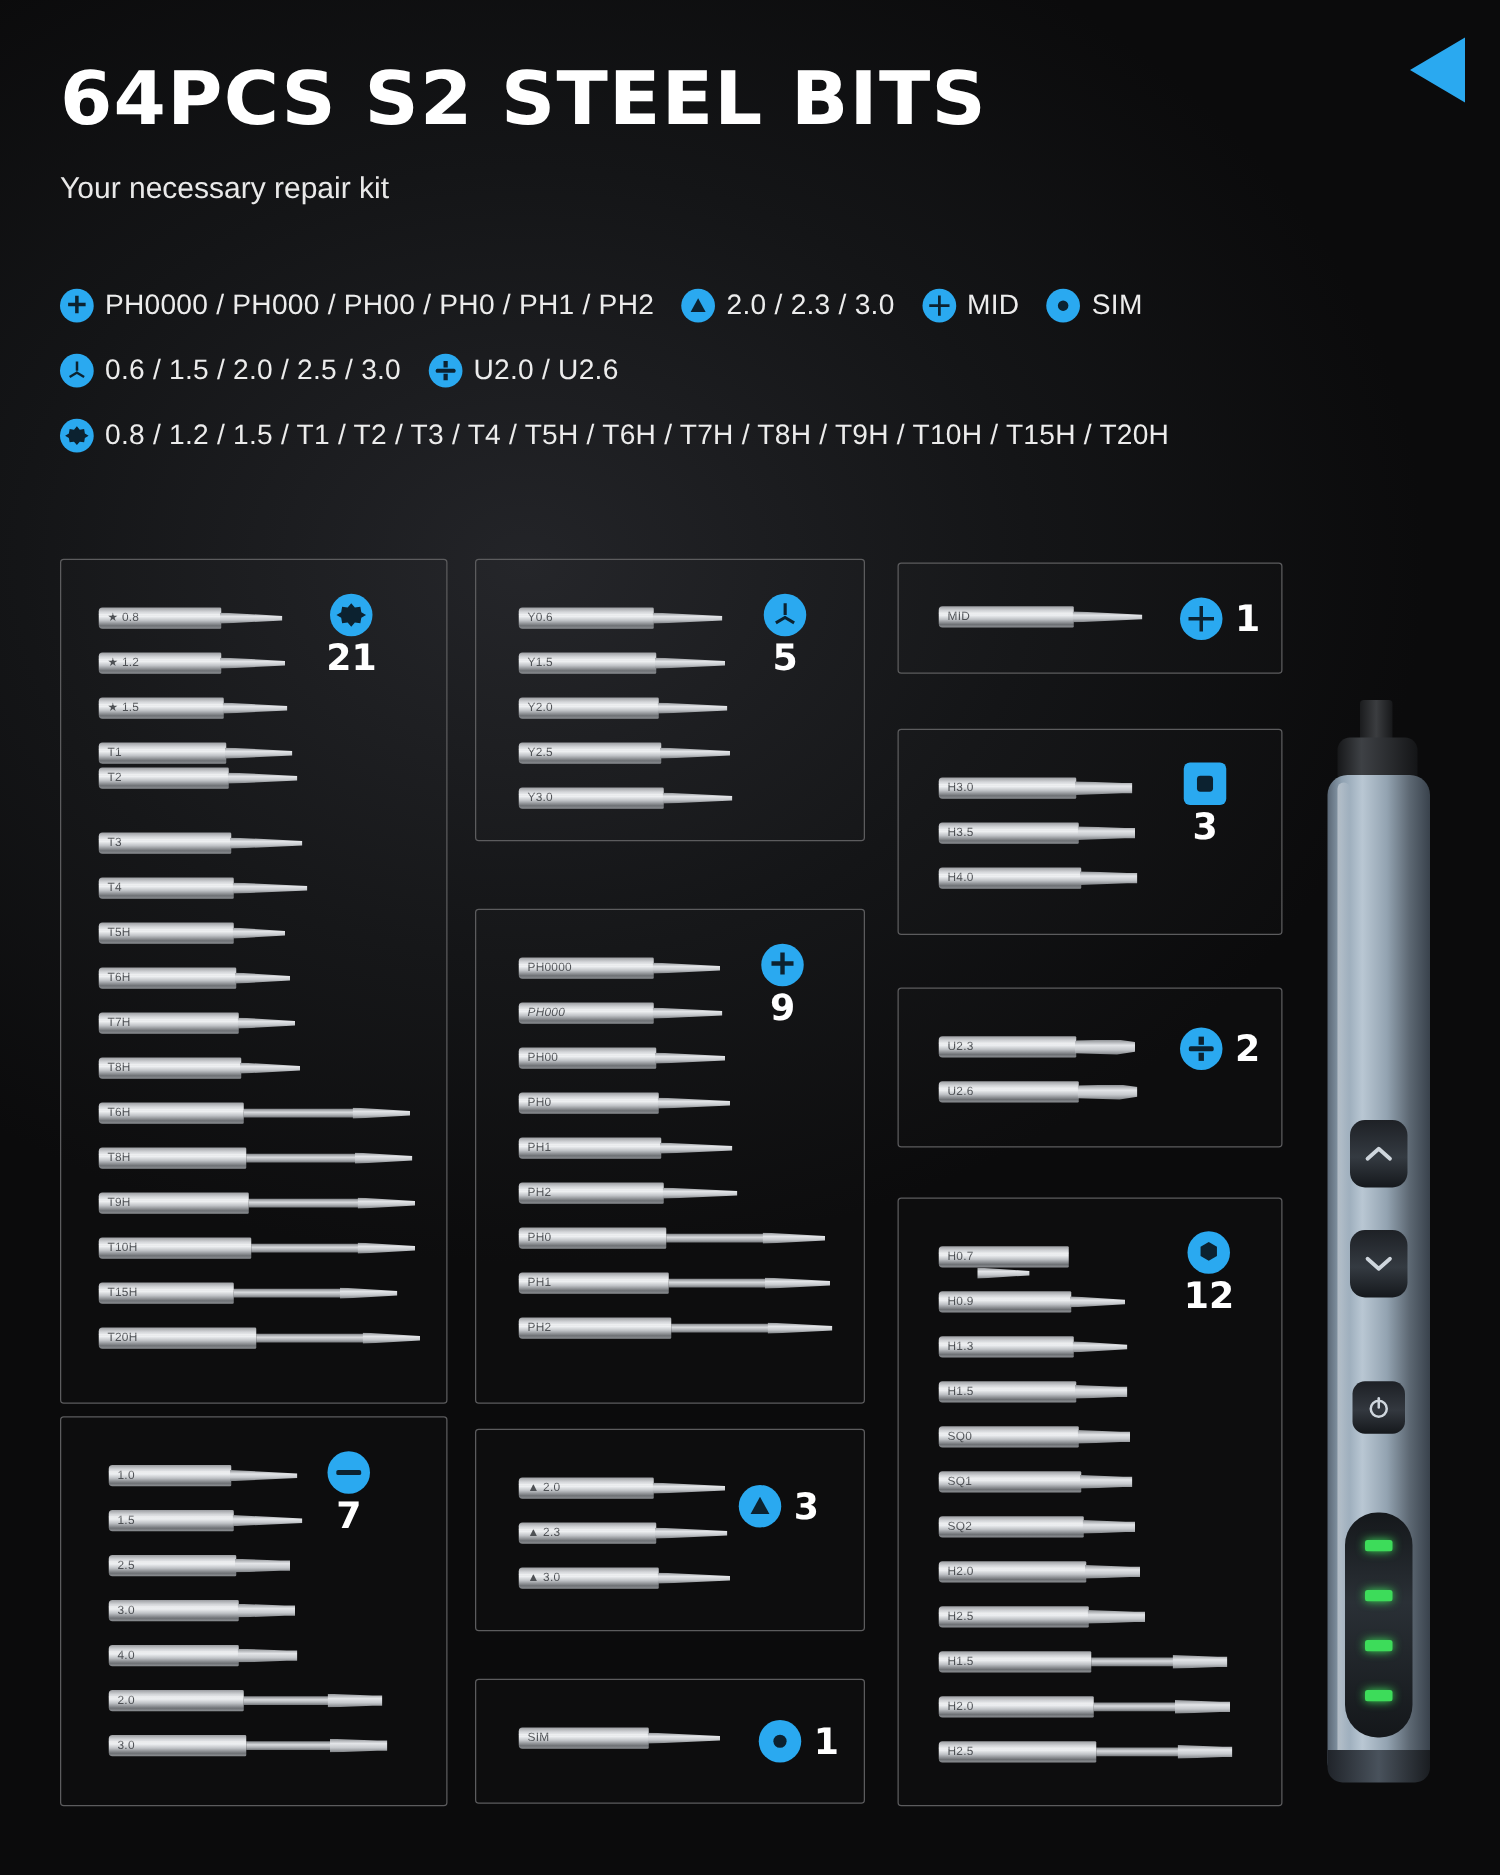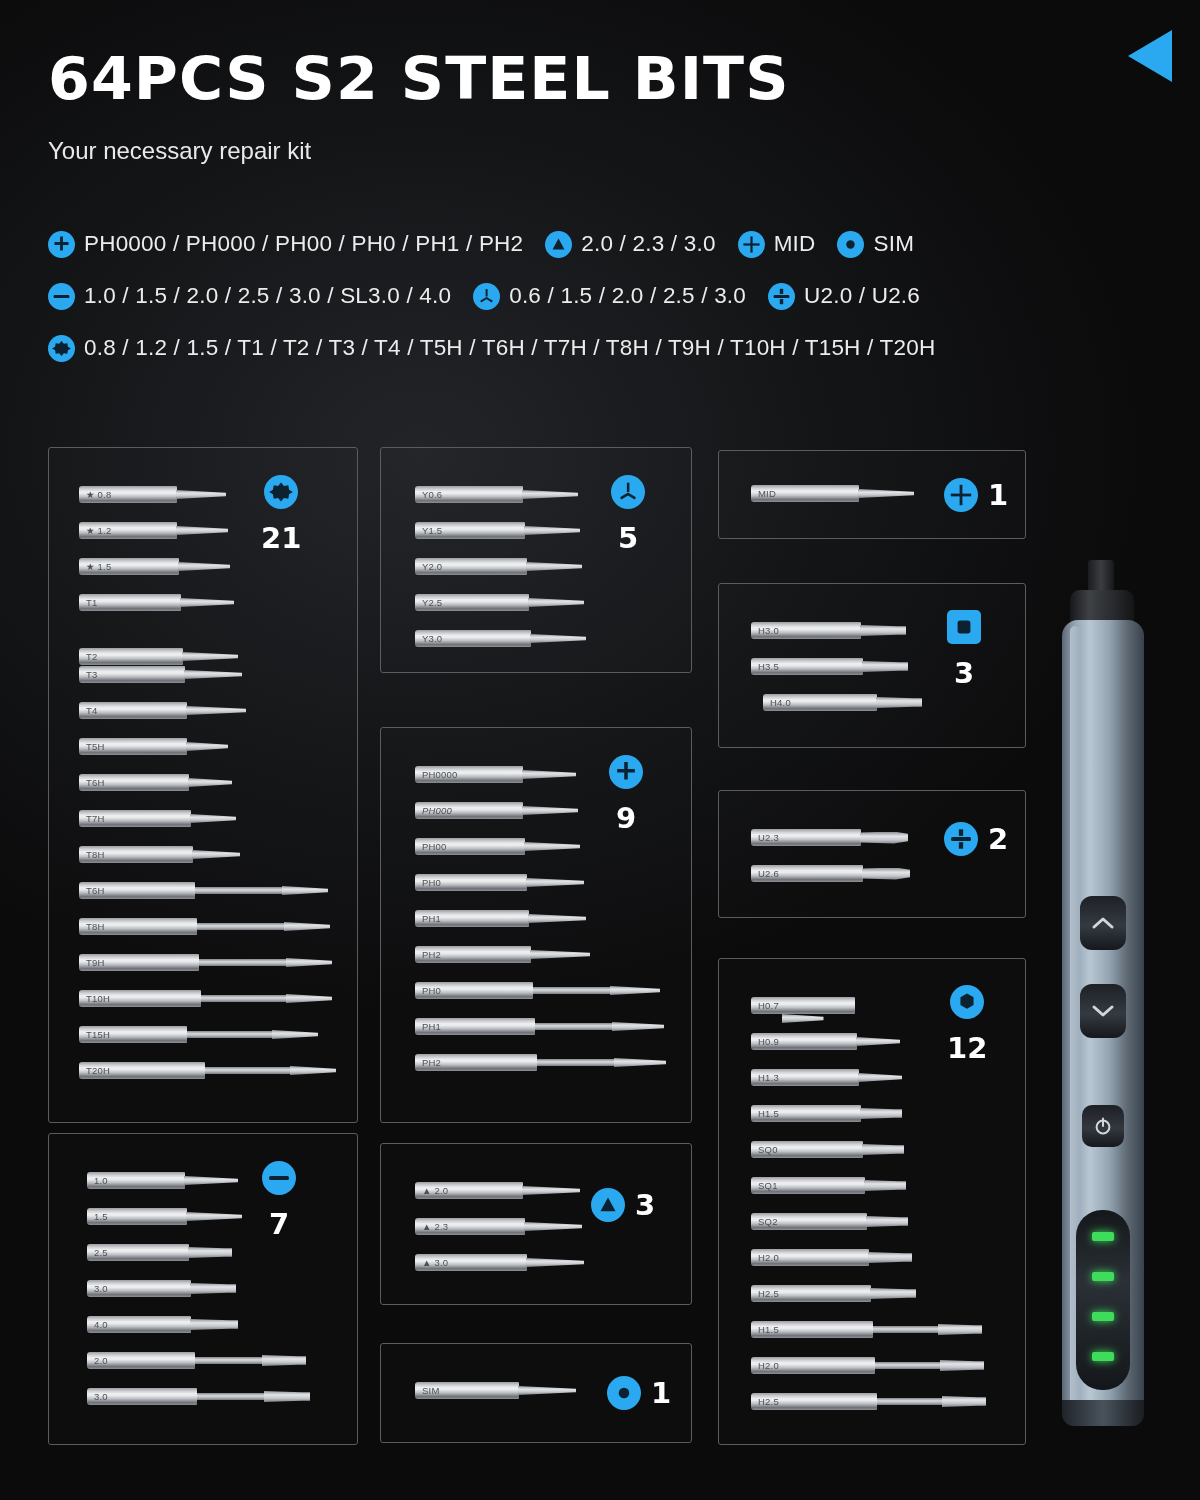--- a/index.html
+++ b/index.html
@@ -77,21 +77,21 @@
     border:1px solid #5c5c5e;
     border-radius:3px;
     background:rgba(255,255,255,0.012);
   }
   .count-wrap {
     position:absolute;
     display:flex; flex-direction:column; align-items:center;
     color:#fff;
   }
   .count-wrap.inline { flex-direction:row; align-items:center; }
-  .count-num { font-size:29px; font-weight:bold; margin-top:12px; font-family:"DejaVu Sans", sans-serif; }
+  .count-num { font-size:29px; font-weight:bold; margin-top:0; font-family:"DejaVu Sans", sans-serif; }
   .count-wrap.inline .count-num { margin-top:0; margin-left:10px; }
   .ic-lg { width:34px; height:34px; }
 
   
   .bit { position:absolute; height:17px; display:flex; align-items:center; }
   .bit .shank {
     height:17px;
     border-radius:3px 1px 1px 3px;
     background:linear-gradient(180deg,#9b9da1 0%,#d7d9dc 22%,#eef0f2 42%,#bfc2c6 62%,#6e7175 86%,#8c8f93 100%);
     position:relative;
@@ -178,28 +178,20 @@
             </svg>
         </span>
         <span class="spec-text">SIM</span>
       </div>
     </div>
 
     <div class="spec-row">
       <div class="spec-group">
         <span class="ic">
           <svg width="27" height="27" viewBox="0 0 27 27">
-              <rect x="5.6" y="11.9" width="15.8" height="3.2" rx="1.2" fill="#0c2230"></rect>
-            </svg>
-        </span>
-        <span class="spec-text">1.0 / 1.5 / 2.0 / 2.5 / 3.0 / SL3.0 / 4.0</span>
-      </div>
-      <div class="spec-group">
-        <span class="ic">
-          <svg width="27" height="27" viewBox="0 0 27 27">
             <path d="M12.6 13.5V6.1h2v7.4z" fill="#0c2230"></path>
             <path d="M13.5 13.9l6.3 3.8-1 1.7-6.3-3.8z" fill="#0c2230"></path>
             <path d="M13.5 13.9l-6.3 3.8 1 1.7 6.3-3.8z" fill="#0c2230"></path>
           </svg>
         </span>
         <span class="spec-text">0.6 / 1.5 / 2.0 / 2.5 / 3.0</span>
       </div>
       <div class="spec-group">
         <span class="ic">
           <svg width="27" height="27" viewBox="0 0 27 27">
@@ -252,21 +244,21 @@
           <span class="label">★ 1.5</span>
         </div>
         <div class="tip" style="width:52px"></div>
       </div>
     <div class="bit" style="left:30px; top:146px;">
         <div class="shank" style="width:102px">
           <span class="label">T1</span>
         </div>
         <div class="tip" style="width:54px"></div>
       </div>
-    <div class="bit" style="left:30px; top:200px;text-align:right;">
+    <div class="bit" style="left:30px; top:166px;text-align:right;">
         <div class="shank" style="width:104px">
           <span class="label">T2</span>
         </div>
         <div class="tip" style="width:56px"></div>
       </div>
     <div class="bit" style="left:30px; top:218px;">
         <div class="shank" style="width:106px">
           <span class="label">T3</span>
         </div>
         <div class="tip" style="width:58px"></div>
@@ -597,21 +589,21 @@
           <span class="label">H3.0</span>
         </div>
         <div class="tip flat" style="width:46px"></div>
       </div>
     <div class="bit" style="left:32px; top:74px;">
         <div class="shank" style="width:112px">
           <span class="label">H3.5</span>
         </div>
         <div class="tip flat" style="width:46px"></div>
       </div>
-    <div class="bit" style="left:44px; top:110px;">
+    <div class="bit" style="left:32px; top:110px;">
         <div class="shank" style="width:114px">
           <span class="label">H4.0</span>
         </div>
         <div class="tip flat" style="width:46px"></div>
       </div>
   </div>
 
   <div class="panel" style="left:718px; top:790px; width:308px; height:128px;">
     <div class="count-wrap inline" style="left:225px; top:31px;">
       <span class="ic ic-lg">

